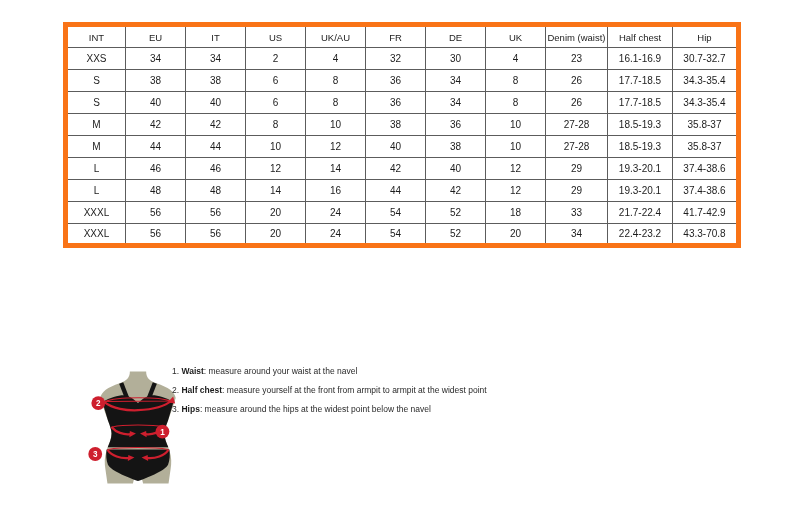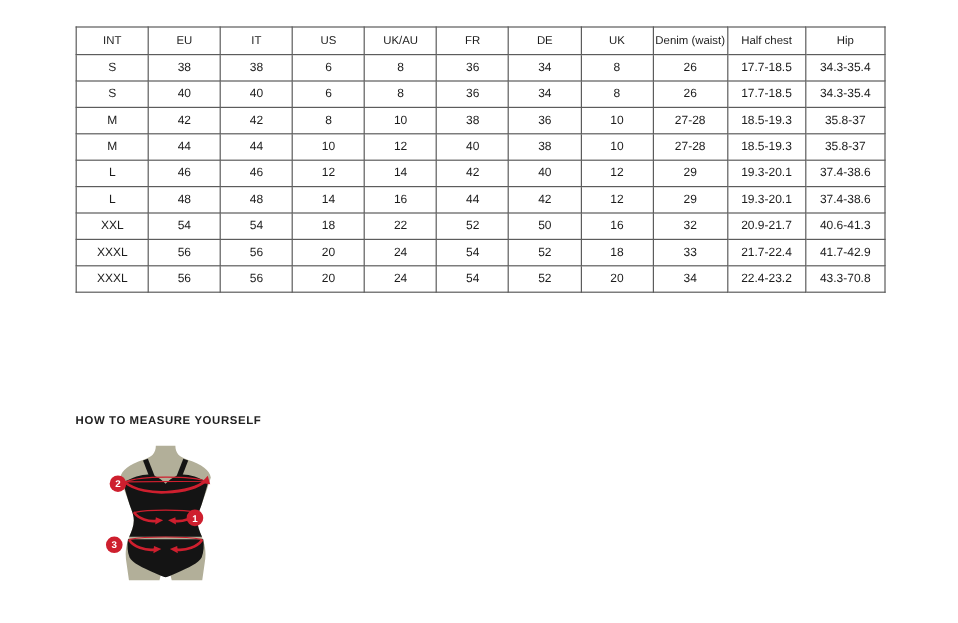--- a/index.html
+++ b/index.html
@@ -17,21 +17,21 @@
   
   table.size-table {
     position: absolute;
     left: 63px;
     top: 22px;
     width: 675px;
     border-collapse: collapse;
     table-layout: fixed;
     font-size: 10px;
     color: #1c1c1c;
-    border: 1px solid #f97316;
+    border: 5px solid #f97316;
   }
   table.size-table th,
   table.size-table td {
     border: 1px solid #5c5c5c;
     text-align: center;
     vertical-align: middle;
     padding: 0 1px;
     height: 22px;
     font-weight: normal;
     white-space: nowrap;
@@ -106,20 +106,33 @@
           <th>FR</th>
           <th>DE</th>
           <th>UK</th>
           <th>Denim (waist)</th>
           <th>Half chest</th>
           <th>Hip</th>
         </tr>
     </thead>
     <tbody id="table-body">
         <tr>
+          <td>XXS</td>
+          <td>34</td>
+          <td>34</td>
+          <td>2</td>
+          <td>4</td>
+          <td>32</td>
+          <td>30</td>
+          <td>4</td>
+          <td>23</td>
+          <td>16.1-16.9</td>
+          <td>30.7-32.7</td>
+        </tr>
+        <tr>
           <td>S</td>
           <td>38</td>
           <td>38</td>
           <td>6</td>
           <td>8</td>
           <td>36</td>
           <td>34</td>
           <td>8</td>
           <td>26</td>
           <td>17.7-18.5</td>
@@ -182,33 +195,20 @@
           <td>48</td>
           <td>48</td>
           <td>14</td>
           <td>16</td>
           <td>44</td>
           <td>42</td>
           <td>12</td>
           <td>29</td>
           <td>19.3-20.1</td>
           <td>37.4-38.6</td>
-        </tr>
-        <tr>
-          <td>XXL</td>
-          <td>54</td>
-          <td>54</td>
-          <td>18</td>
-          <td>22</td>
-          <td>52</td>
-          <td>50</td>
-          <td>16</td>
-          <td>32</td>
-          <td>20.9-21.7</td>
-          <td>40.6-41.3</td>
         </tr>
         <tr>
           <td>XXXL</td>
           <td>56</td>
           <td>56</td>
           <td>20</td>
           <td>24</td>
           <td>54</td>
           <td>52</td>
           <td>18</td>
@@ -225,21 +225,20 @@
           <td>54</td>
           <td>52</td>
           <td>20</td>
           <td>34</td>
           <td>22.4-23.2</td>
           <td>43.3-70.8</td>
         </tr>
       </tbody>
   </table>
 
-  <h2 class="measure-title">HOW TO MEASURE YOURSELF</h2>
 
   <div class="figure-wrap">
     <svg width="112" height="118" viewBox="0 0 110 115">
 
       <path fill="#b2af99" d="M47,3 L63,3 C63,9 66,12 73,14.5 C85,18.5 91,23 92,29 C90,36 87,44 84.5,51 C82.5,56.5 81,60 81,64 C81,70 84,75 86,81 C88,87.5 88,93 87,99 L85,113 L60,113 L57.5,103 L52.5,103 L50,113 L25,113 L23,99 C22,93 22,87.5 24,81 C26,75 29,70 29,64 C29,60 27.5,56.5 25.5,51 C23,44 20,36 18,29 C19,23 25,18.5 37,14.5 C44,12 47,9 47,3 Z"></path>
 
       <path fill="#141414" d="M36.5,15 L40.5,13.5 L46.5,29 L42.5,30.5 Z"></path>
       <path fill="#141414" d="M73.5,15 L69.5,13.5 L63.5,29 L67.5,30.5 Z"></path>
 
       <path fill="#141414" d="M25.5,51 C23.8,45.5 21.8,39 20.2,33 C28,28.5 37,26 42,26.5 C47,27 52,31 55,34 C58,31 63,27 68,26.5 C73,26 82,28.5 89.8,33 C88.2,39 86.2,45.5 84.5,51 C82.5,56.5 81,60 81,64 C81,69 83,73.5 84.8,77.5 L25.2,77.5 C27,73.5 29,69 29,64 C29,60 27.5,56.5 25.5,51 Z"></path>
@@ -277,15 +276,18 @@
         <text class="badge-num" x="79" y="65" text-anchor="middle">1</text>
       </g>
       <g>
         <circle cx="13" cy="84" r="6.8" fill="#ce1f2e"></circle>
         <text class="badge-num" x="13" y="87" text-anchor="middle">3</text>
       </g>
     </svg>
   </div>
 
   <ol class="steps" id="steps-list">
+      <li><span>1. </span><b>Waist</b><span>: measure around your waist at the navel</span></li>
+      <li><span>2. </span><b>Half chest</b><span>: measure yourself at the front from armpit to armpit at the widest point</span></li>
+      <li><span>3. </span><b>Hips</b><span>: measure around the hips at the widest point below the navel</span></li>
     </ol>
 
 </div>
 
 </body></html>

